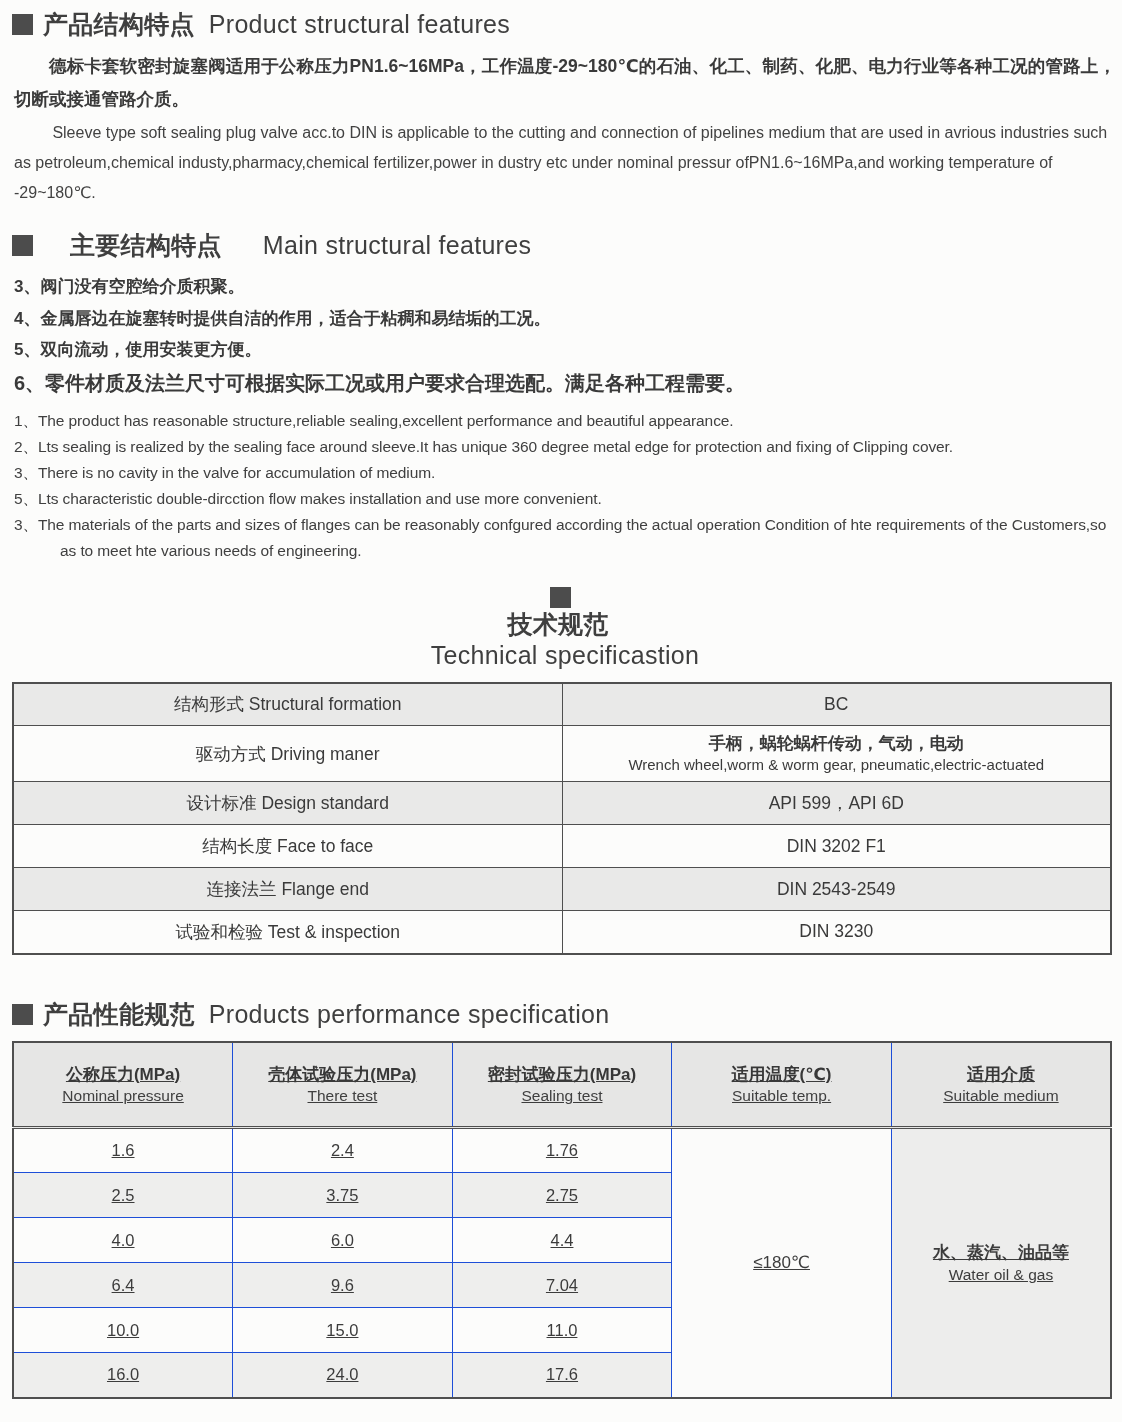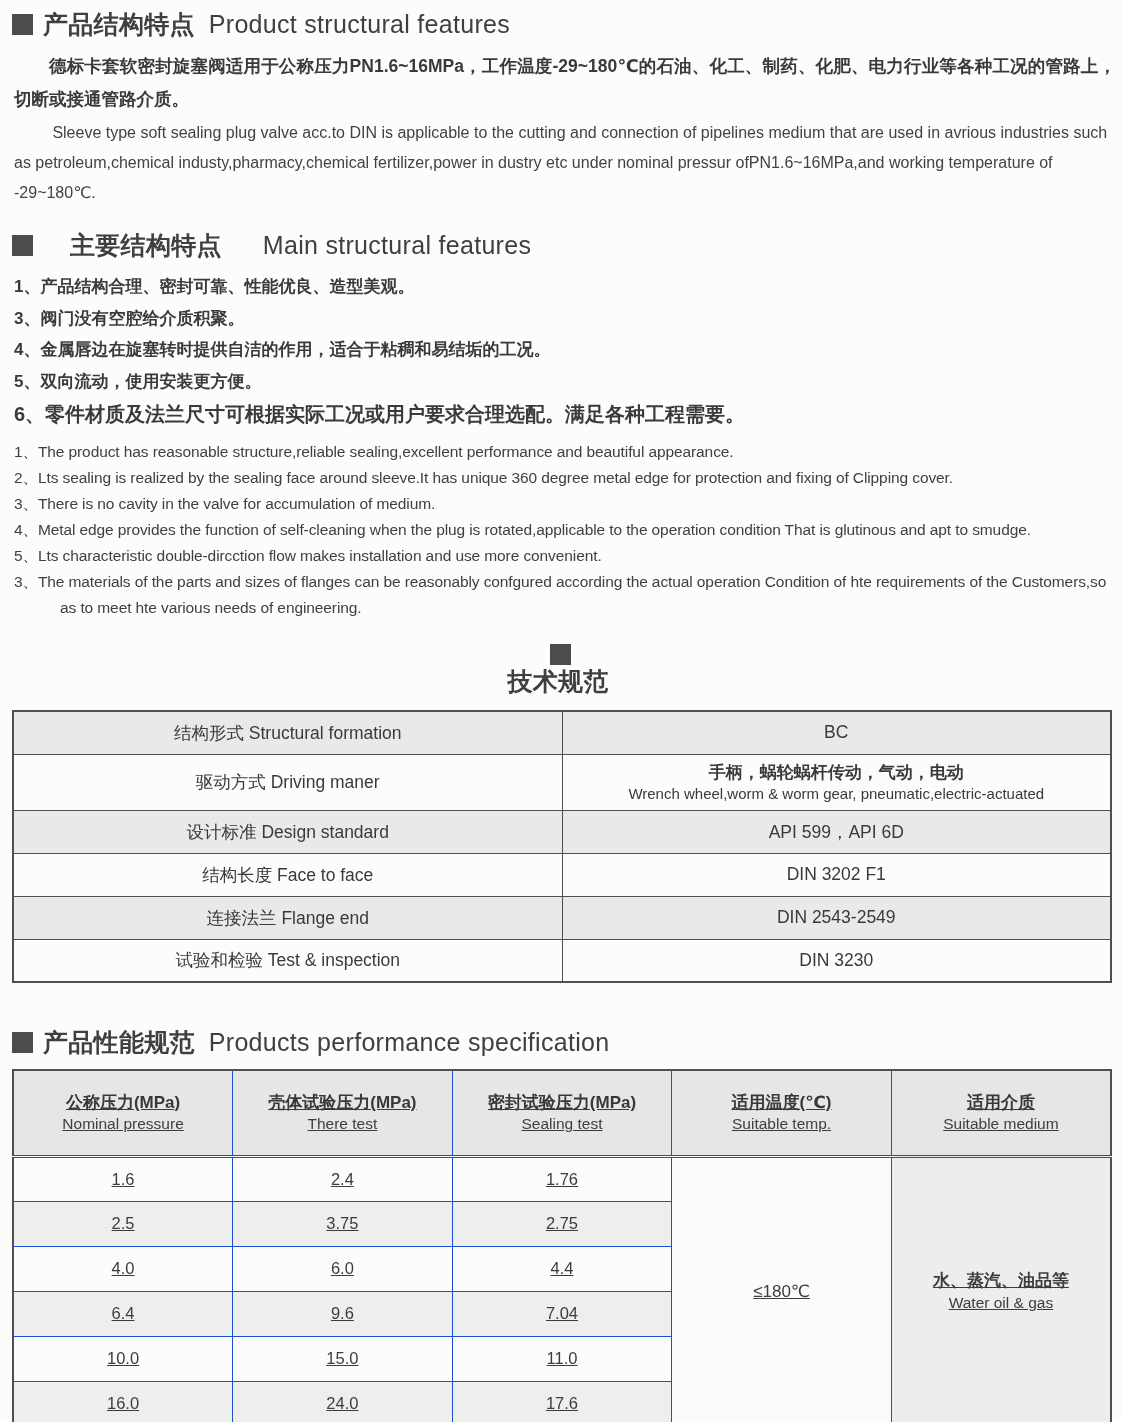--- a/index.html
+++ b/index.html
@@ -114,38 +114,37 @@
   </div>
   <p class="para-zh">德标卡套软密封旋塞阀适用于公称压力PN1.6~16MPa，工作温度-29~180℃的石油、化工、制药、化肥、电力行业等各种工况的管路上，切断或接通管路介质。</p>
   <p class="para-en">Sleeve type soft sealing plug valve acc.to DIN is applicable to the cutting and connection of pipelines medium that are used in avrious industries such as petroleum,chemical industy,pharmacy,chemical fertilizer,power in dustry etc under nominal pressur ofPN1.6~16MPa,and working temperature of -29~180℃.</p>
 
   <div class="sec-title gap-s2">
     <span class="bullet"></span>
     <span class="t-zh">主要结构特点</span>
     <span class="t-en">Main structural features</span>
   </div>
   <div class="list-zh">
-    <div class="li">1、产品结构合理、密封可靠、性能优良、造型美观。</div>
     <div class="li">3、阀门没有空腔给介质积聚。</div>
     <div class="li">4、金属唇边在旋塞转时提供自洁的作用，适合于粘稠和易结垢的工况。</div>
     <div class="li">5、双向流动，使用安装更方便。</div>
     <div class="li big">6、零件材质及法兰尺寸可根据实际工况或用户要求合理选配。满足各种工程需要。</div>
   </div>
   <div class="list-en">
     <div class="li">1、The product has reasonable structure,reliable sealing,excellent performance and beautiful appearance.</div>
     <div class="li">2、Lts sealing is realized by the sealing face around sleeve.It has unique 360 degree metal edge for protection  and fixing of Clipping cover.</div>
     <div class="li">3、There is no cavity in the valve for accumulation of medium.</div>
-    <div class="li">4、Metal edge provides the function of self-cleaning when the plug is rotated,applicable to the operation condition That is glutinous and apt to smudge.</div>
     <div class="li">5、Lts characteristic double-dircction flow makes installation and use more convenient.</div>
     <div class="li">3、The materials of the parts and sizes of flanges can be reasonably confgured according the actual operation Condition of hte requirements of the Customers,so as to meet hte various needs of engineering.</div>
   </div>
 
   <div class="sec-title gap-s3">
     <span class="bullet"></span>
     <span class="t-zh">技术规范</span>
+    <span class="t-en">Technical specificastion</span>
   </div>
   <table class="tech-table">
     <tbody>
       <tr class="shaded">
         <td class="lbl">结构形式 Structural formation</td>
         <td>BC</td>
       </tr>
       <tr class="tall">
         <td class="lbl">驱动方式 Driving maner</td>
         <td>

